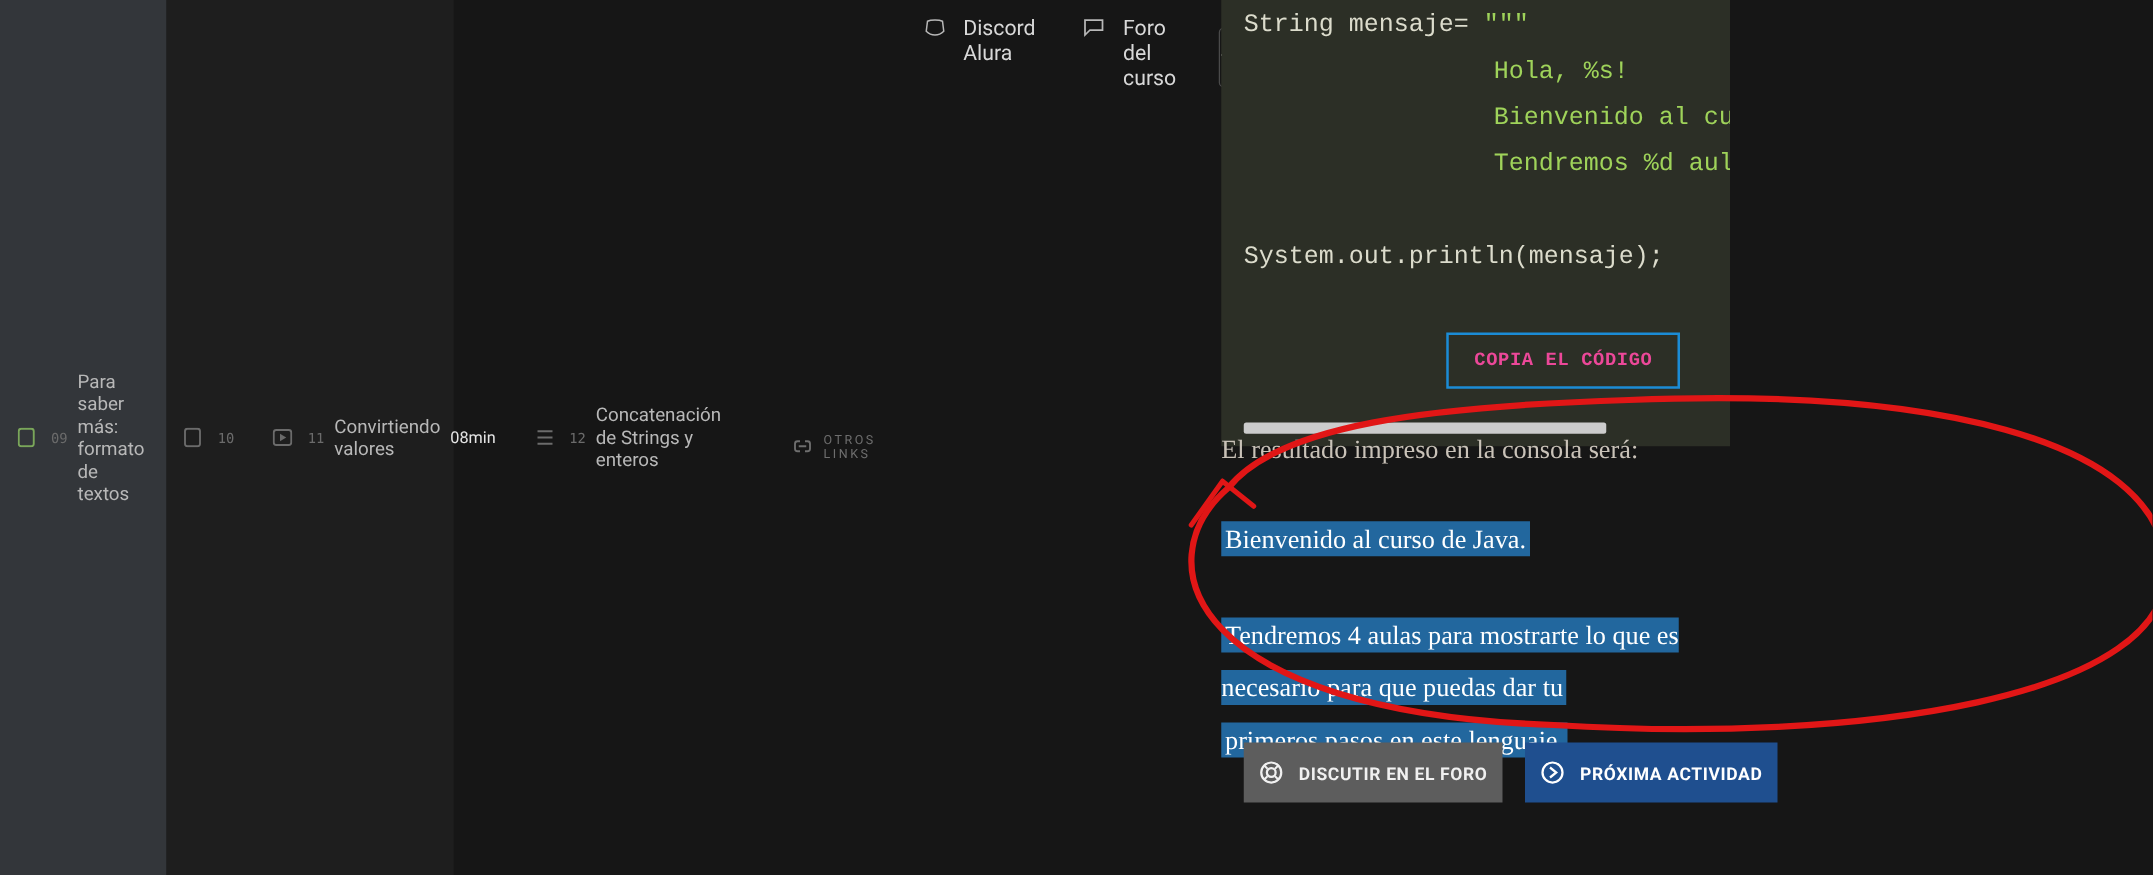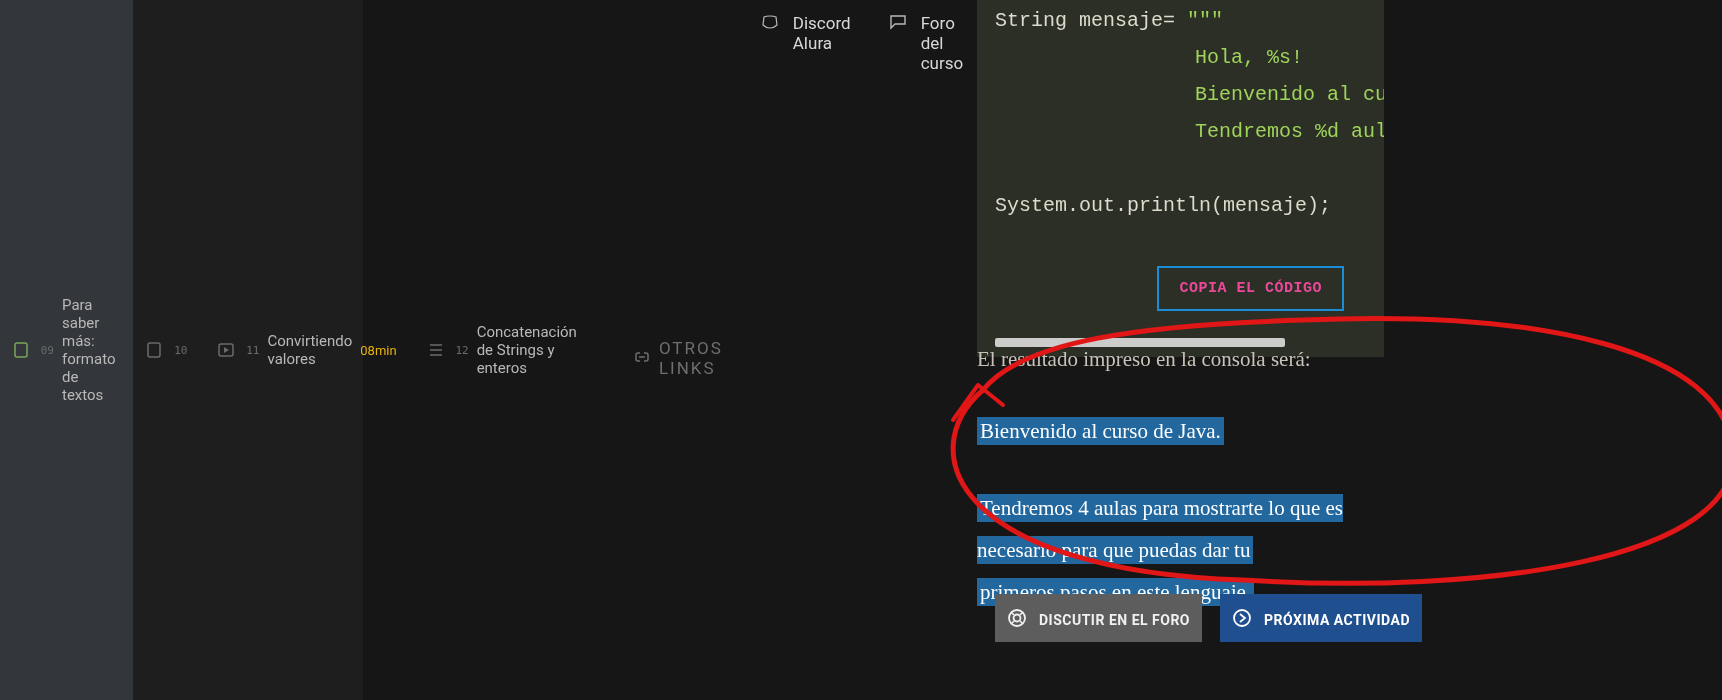--- a/index.html
+++ b/index.html
@@ -41,25 +41,25 @@
     width: 18px;
     height: 18px;
     display: inline-flex;
     align-items: center;
     justify-content: center;
     margin-right: -2px;
   }
   .nav-item .label { flex: 1; }
   .nav-item .duration {
     font-size: 13px;
-    color: #eab308;
+    color: #e5e5e5;
   }
   .section-header {
     padding: 30px 18px 14px 40px;
-    font-size: 17px;
+    font-size: 10px;
     letter-spacing: 2px;
     color: #6e6e6e;
     display:flex;
     align-items:center;
     gap:10px;
   }
   .link-item {
     display: flex;
     gap: 14px;
     padding: 13px 18px 13px 20px;

